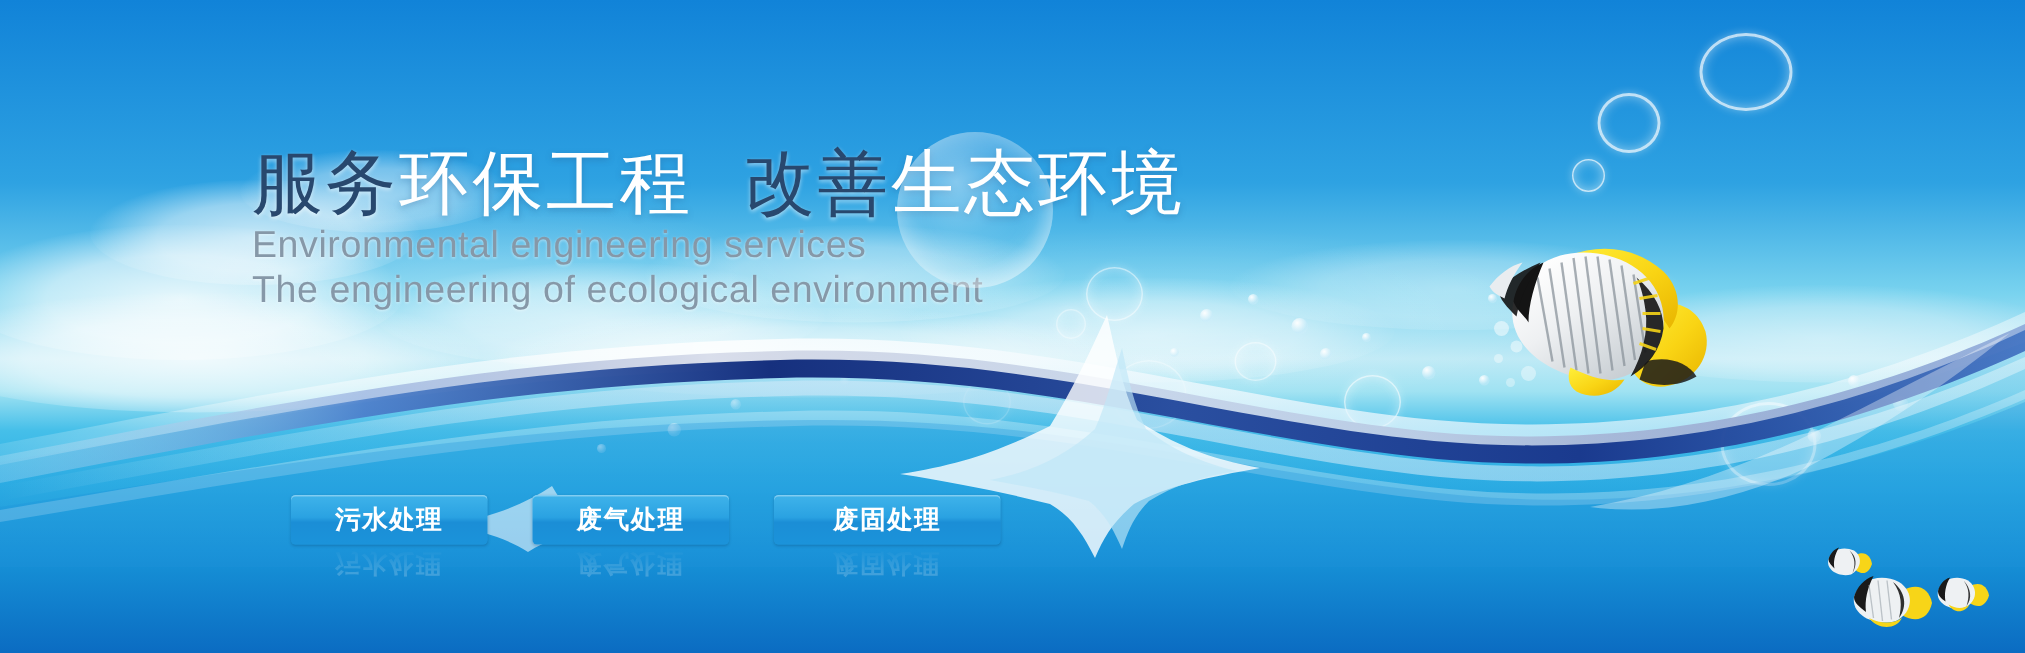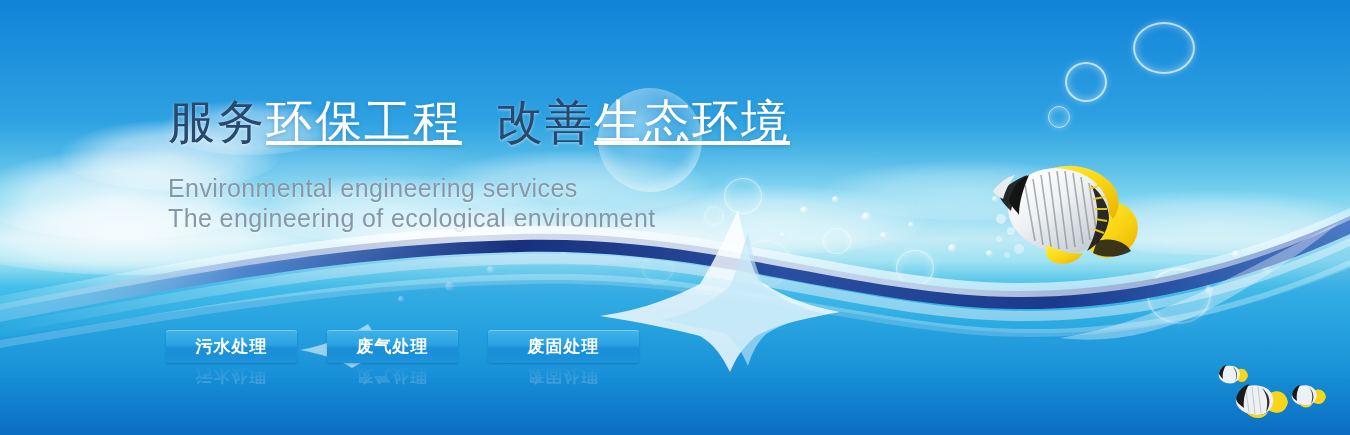--- a/index.html
+++ b/index.html
@@ -8,35 +8,35 @@
     font-family:"Liberation Sans","DejaVu Sans",sans-serif;
     background:linear-gradient(to bottom,#1183d8 0%,#2ea2e2 28%,#79d3ef 45%,#bfeaf6 55%,#9fe2f2 60%,#45bfe9 66%,#2aaee4 74%,#1690d6 86%,#0b6cc2 100%);
   }
   .layer{position:absolute;inset:0;}
   .cloud{position:absolute;background:radial-gradient(ellipse at 50% 55%,rgba(255,255,255,.95) 0%,rgba(255,255,255,.65) 42%,rgba(255,255,255,0) 72%);border-radius:50%;}
   .sheen{position:absolute;background:radial-gradient(ellipse at 50% 50%,rgba(255,255,255,.55) 0%,rgba(255,255,255,0) 70%);border-radius:50%;}
   
   #copy{position:absolute;left:168px;top:96px;}
   .headline{font-size:47px;line-height:52px;letter-spacing:2px;font-weight:400;white-space:nowrap;}
   .h-dark{color:#28486e;text-shadow:0 1px 3px rgba(255,255,255,.55);}
-  .h-light{color:#ffffff;text-shadow:0 1px 4px rgba(40,90,140,.35);text-decoration:underline;}
+  .h-light{color:#ffffff;text-shadow:0 1px 4px rgba(40,90,140,.35);}
   .sub{font-size:25px;line-height:30px;color:#8698a8;letter-spacing:.4px;white-space:nowrap;
        text-shadow:0 1px 2px rgba(255,255,255,.5);}
-  #sub-wrap{margin-top:25px;}
+  #sub-wrap{margin-top:0;}
   
   .bubble-ring{position:absolute;border-radius:50%;border:2px solid rgba(255,255,255,.72);
       box-shadow:inset 0 0 8px rgba(255,255,255,.45),0 0 6px rgba(255,255,255,.35);}
   .bubble-big{position:absolute;border-radius:50%;
       background:radial-gradient(circle at 38% 32%,rgba(255,255,255,.42) 0%,rgba(255,255,255,.10) 38%,rgba(255,255,255,.02) 62%,rgba(255,255,255,.30) 88%,rgba(255,255,255,.62) 97%,rgba(255,255,255,0) 100%);
       box-shadow:inset 0 0 22px rgba(255,255,255,.55);}
   .drop{position:absolute;border-radius:50%;background:radial-gradient(circle at 35% 30%,rgba(255,255,255,.95),rgba(200,235,250,.45) 60%,rgba(255,255,255,.15));}
   
   #wave{position:absolute;left:0;top:188px;width:1350px;height:190px;}
   
-  #buttons{position:absolute;left:166px;top:330px;display:flex;gap:30px;text-align:right;}
+  #buttons{position:absolute;left:194px;top:330px;display:flex;gap:30px;text-align:right;}
   .btn-wrap{position:relative;}
   .btn{
     width:131px;height:33px;display:flex;align-items:center;justify-content:center;
     color:#fff;font-size:17px;font-weight:bold;letter-spacing:1px;
     background:linear-gradient(to bottom,#3fb3ea 0%,#2aa2e2 45%,#1b8ed6 55%,#1b93da 100%);
     border-radius:3px;box-shadow:0 1px 2px rgba(0,40,80,.25),inset 0 1px 0 rgba(255,255,255,.35);
     cursor:pointer;
   }
   .btn.wide{width:151px;}
   .btn-reflect{

